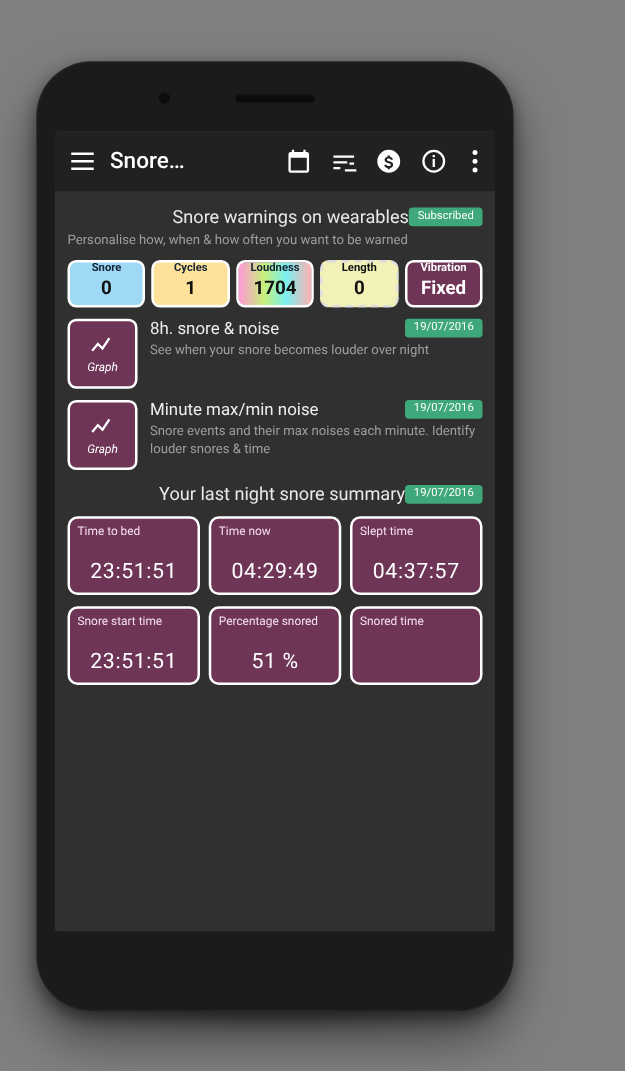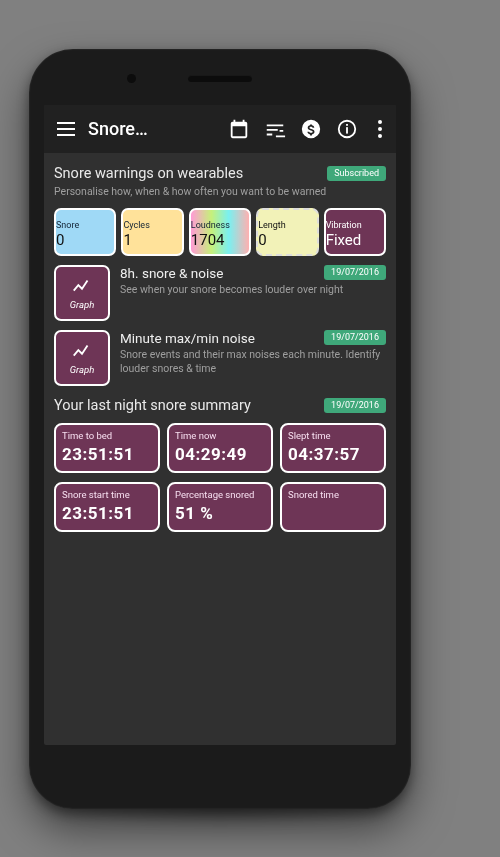--- a/index.html
+++ b/index.html
@@ -22,27 +22,27 @@
   .hamburger span { display: block; width: 18px; height: 2px; background: #fff; }
   .title { color: #fff; font-size: 18px; font-weight: 500; max-width: 62px; overflow: hidden; white-space: nowrap; text-overflow: ellipsis; flex-shrink: 0; }
   .tb-spacer { flex: 0 0 4px; }
   .tb-icons { display: flex; align-items: center; gap: 14px; margin-left: auto; }
   .tb-icon { width: 22px; height: 22px; color: #fff; display: flex; align-items: center; justify-content: center; cursor: pointer; }
   .tb-icon svg { width: 22px; height: 22px; fill: #fff; }
   .dots { display: flex; flex-direction: column; gap: 3px; align-items: center; width: 16px; cursor: pointer; }
   .dots span { width: 4px; height: 4px; background: #fff; border-radius: 50%; }
   
   .content { padding: 10px 10px 0 10px; color: #ddd; font-size: 11px; }
-  .section-head { display: flex; align-items: center; justify-content: space-between; margin-top: 2px; }
+  .section-head { display: flex; align-items: center; justify-content: flex-end; margin-top: 2px; }
   .section-title { color: #e9e9e9; font-size: 14.5px; font-weight: 400; }
   .badge { background: #3fa87a; color: #fff; font-size: 9px; padding: 2px 7px 3px; border-radius: 3px; }
   .section-sub { color: #9f9f9f; font-size: 10.5px; margin-top: 3px; line-height: 1.35; }
   
   .chips { display: flex; gap: 5px; margin-top: 9px; }
-  .chip { flex: 1 1 0; min-width: 0; border: 2px solid #fff; border-radius: 7px; padding: 10px 0 5px; text-align: left; }
+  .chip { flex: 1 1 0; min-width: 0; border: 2px solid #fff; border-radius: 7px; padding: 0 0 5px; text-align: center; font-weight: bold; }
   .chip-label { font-size: 9px; color: #123; }
   .chip-val { font-size: 15px; color: #111; margin-top: 1px; }
   .chip.snore   { background: #9fd9f6; }
   .chip.cycles  { background: #ffe29a; }
   .chip.loud    { background: linear-gradient(90deg,#ff9ad5 0%, #c6f07a 35%, #7af0f0 65%, #ffb0b0 100%); }
   .chip.length  { background: #f2f2b8; border-style: dashed; border-color: #ddd; }
   .chip.length .chip-label, .chip.length .chip-val { color: #111; }
   .chip.vibe    { background: #6e3556; }
   .chip.vibe .chip-label, .chip.vibe .chip-val { color: #fff; }
   
@@ -51,21 +51,21 @@
   .graph-box svg { width: 22px; height: 22px; stroke: #fff; fill: none; stroke-width: 2; }
   .graph-box span { font-size: 9.5px; margin-top: 2px; font-style: italic; }
   .gtxt { flex: 1; position: relative; }
   .gtxt .h { color: #eee; font-size: 13.5px; }
   .gtxt .s { color: #9f9f9f; font-size: 10.5px; line-height: 1.35; margin-top: 2px; padding-right: 4px; }
   .gtxt .date { position: absolute; top: 0; right: 0; }
   
   .cards { display: flex; gap: 7px; margin-top: 9px; }
   .card { flex: 1 1 0; min-width: 0; background: #6e3556; border: 2px solid #fff; border-radius: 8px; padding: 5px 6px 7px; }
   .card-label { color: #f7dff0; font-size: 9.5px; }
-  .card-val { color: #fff; font-size: 17px; text-align: left; margin-top: 3px; letter-spacing: 0.5px; font-weight: 700; }
+  .card-val { color: #fff; font-size: 17px; text-align: center; margin-top: 16px; letter-spacing: 0.5px; font-weight: 400; }
 </style>
 </head>
 <body>
 
 <div class="stage">
   <div class="shadow"></div>
   <div class="phone">
     <div class="sensor"></div>
     <div class="speaker"></div>
     <div class="screen">

